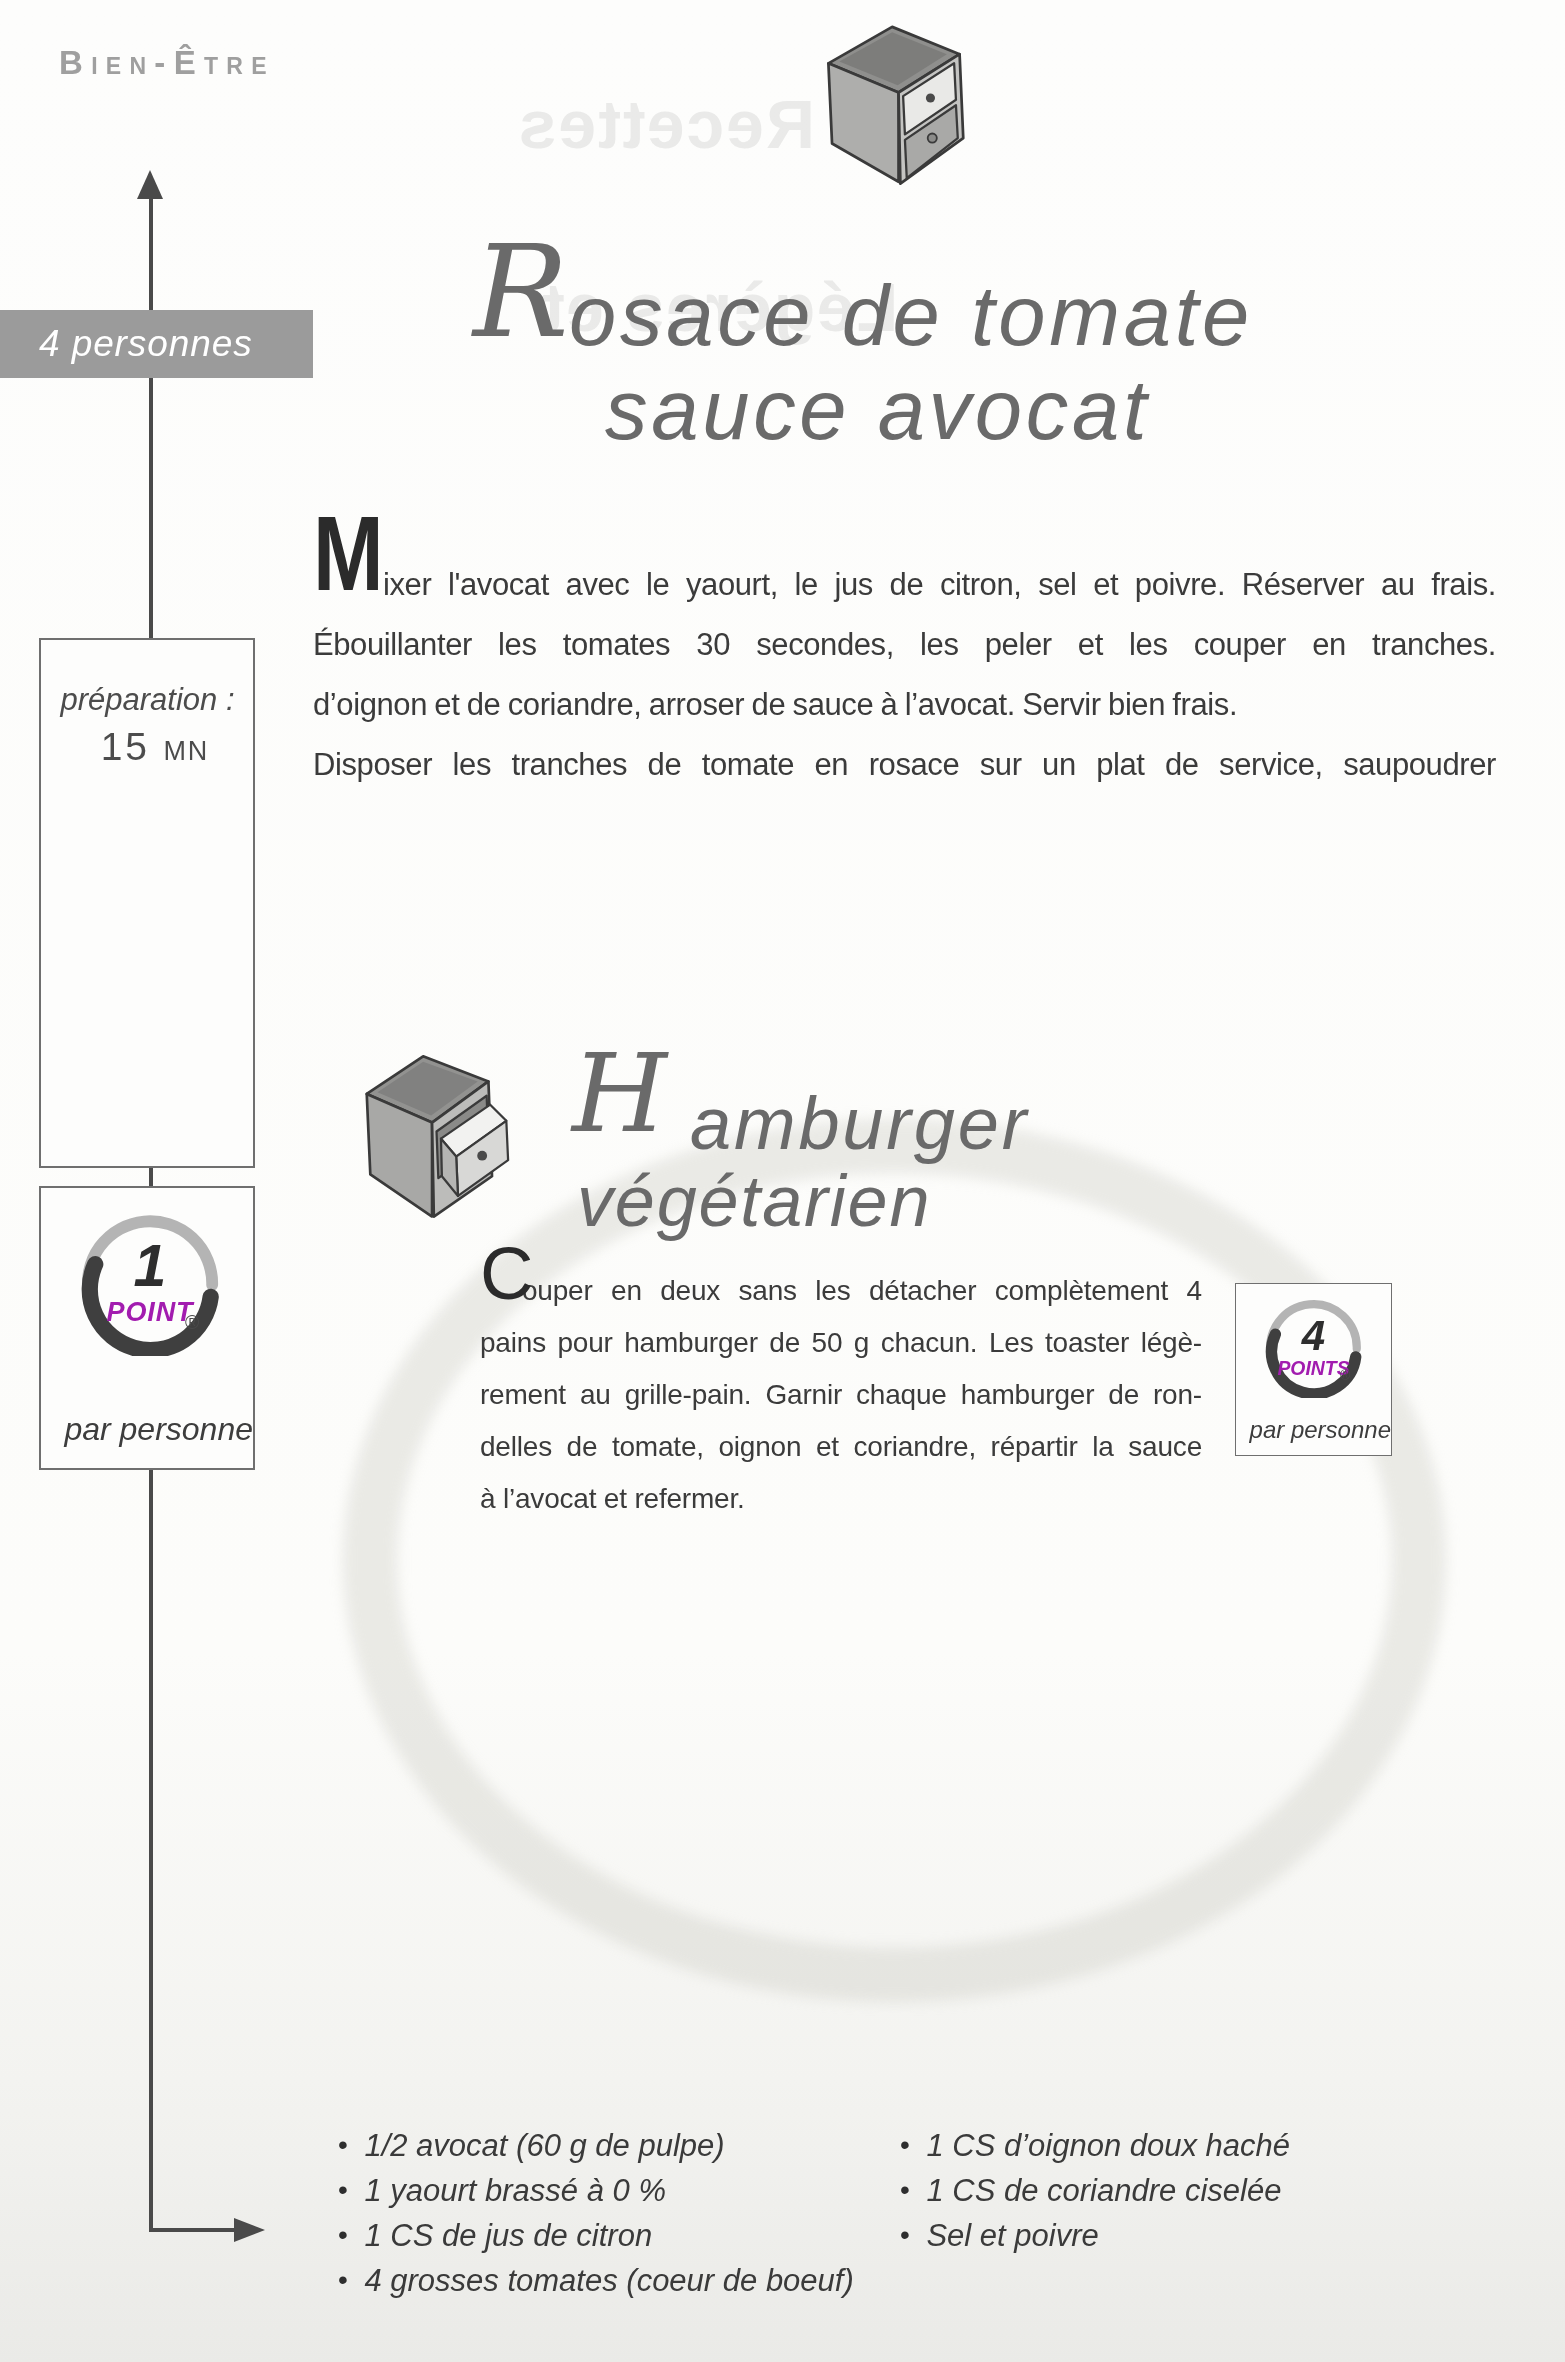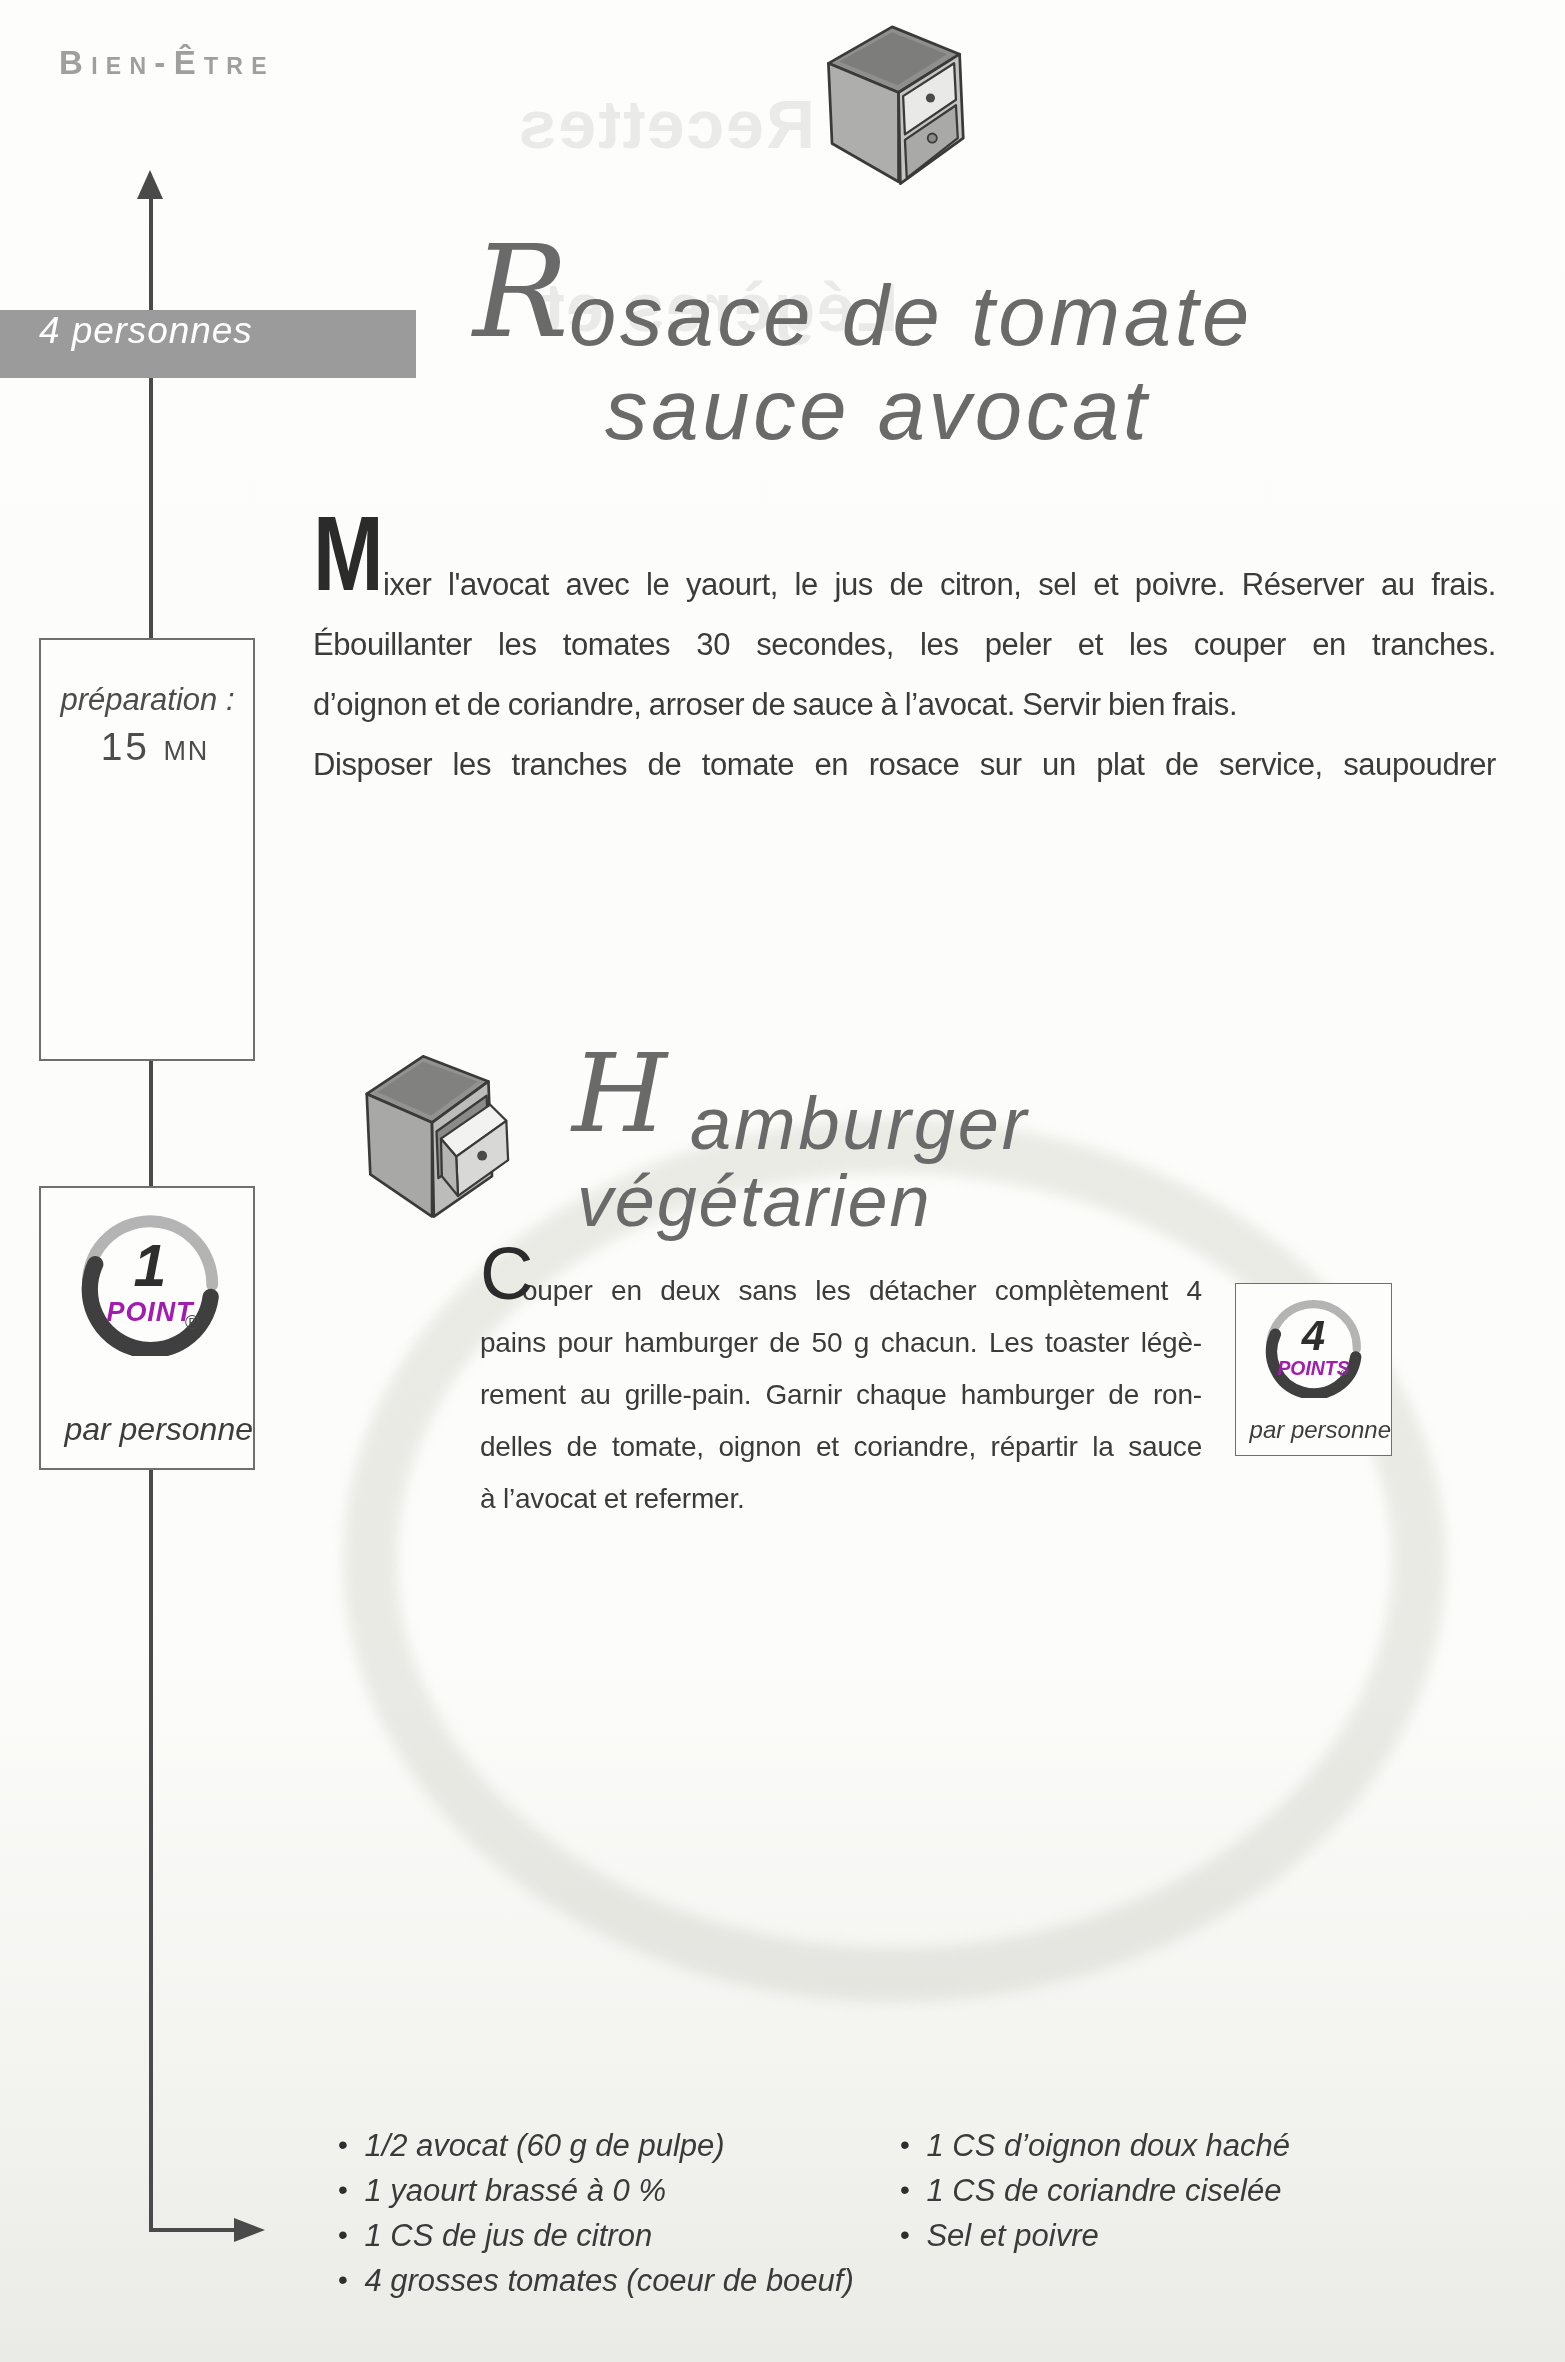--- a/index.html
+++ b/index.html
@@ -43,33 +43,33 @@
   .tl-line{position:absolute;left:149px;top:192px;width:3.7px;height:2040px;background:#4a4a4a;z-index:1;}
   .tl-arrow-up{position:absolute;left:137px;top:170px;width:0;height:0;
     border-left:13px solid transparent;border-right:13px solid transparent;
     border-bottom:29.5px solid #4a4a4a;z-index:1;}
   .tl-hline{position:absolute;left:150px;top:2228px;width:85px;height:3.7px;background:#4a4a4a;z-index:1;}
   .tl-arrow-right{position:absolute;left:234px;top:2218px;width:0;height:0;
     border-top:12px solid transparent;border-bottom:12px solid transparent;
     border-left:31px solid #4a4a4a;z-index:1;}
   
   .servings{
-    position:absolute;left:0;top:310px;width:416px;height:68px;
+    position:absolute;left:0;top:310px;width:313px;height:68px;
     background:#9b9b9b;z-index:2;
-    display:flex;
+    display:flex;align-items:center;
   }
   .servings span{
     color:#ffffff;font-style:italic;font-size:37px;padding-left:39px;letter-spacing:0.9px;
   }
   
   .sidebox{
     position:absolute;left:39px;width:216px;
     background:#fdfdfc;border:2.8px solid #6f6f6f;z-index:2;box-sizing:border-box;
   }
-  .prep-box{top:638px;height:423px;}
+  .prep-box{top:638px;height:530px;}
   .prep-label{margin-top:42px;text-align:right;padding-right:18.5px;
     font-style:italic;font-size:31px;color:#4c4c4c;}
   .prep-time{text-align:right;padding-right:44px;margin-top:7.4px;
     font-size:39px;color:#4c4c4c;letter-spacing:2.8px;padding-left:24px;}
   .prep-time .unit{font-variant:small-caps;font-size:39px;letter-spacing:1.8px;}
   .badge-box1{top:1186px;height:284px;}
   .badge-box2{position:absolute;left:1235px;top:1283px;width:157px;height:173px;
     background:#fdfdfc;border:1.8px solid #6f6f6f;z-index:2;box-sizing:border-box;}
   
   .logo{position:absolute;}

